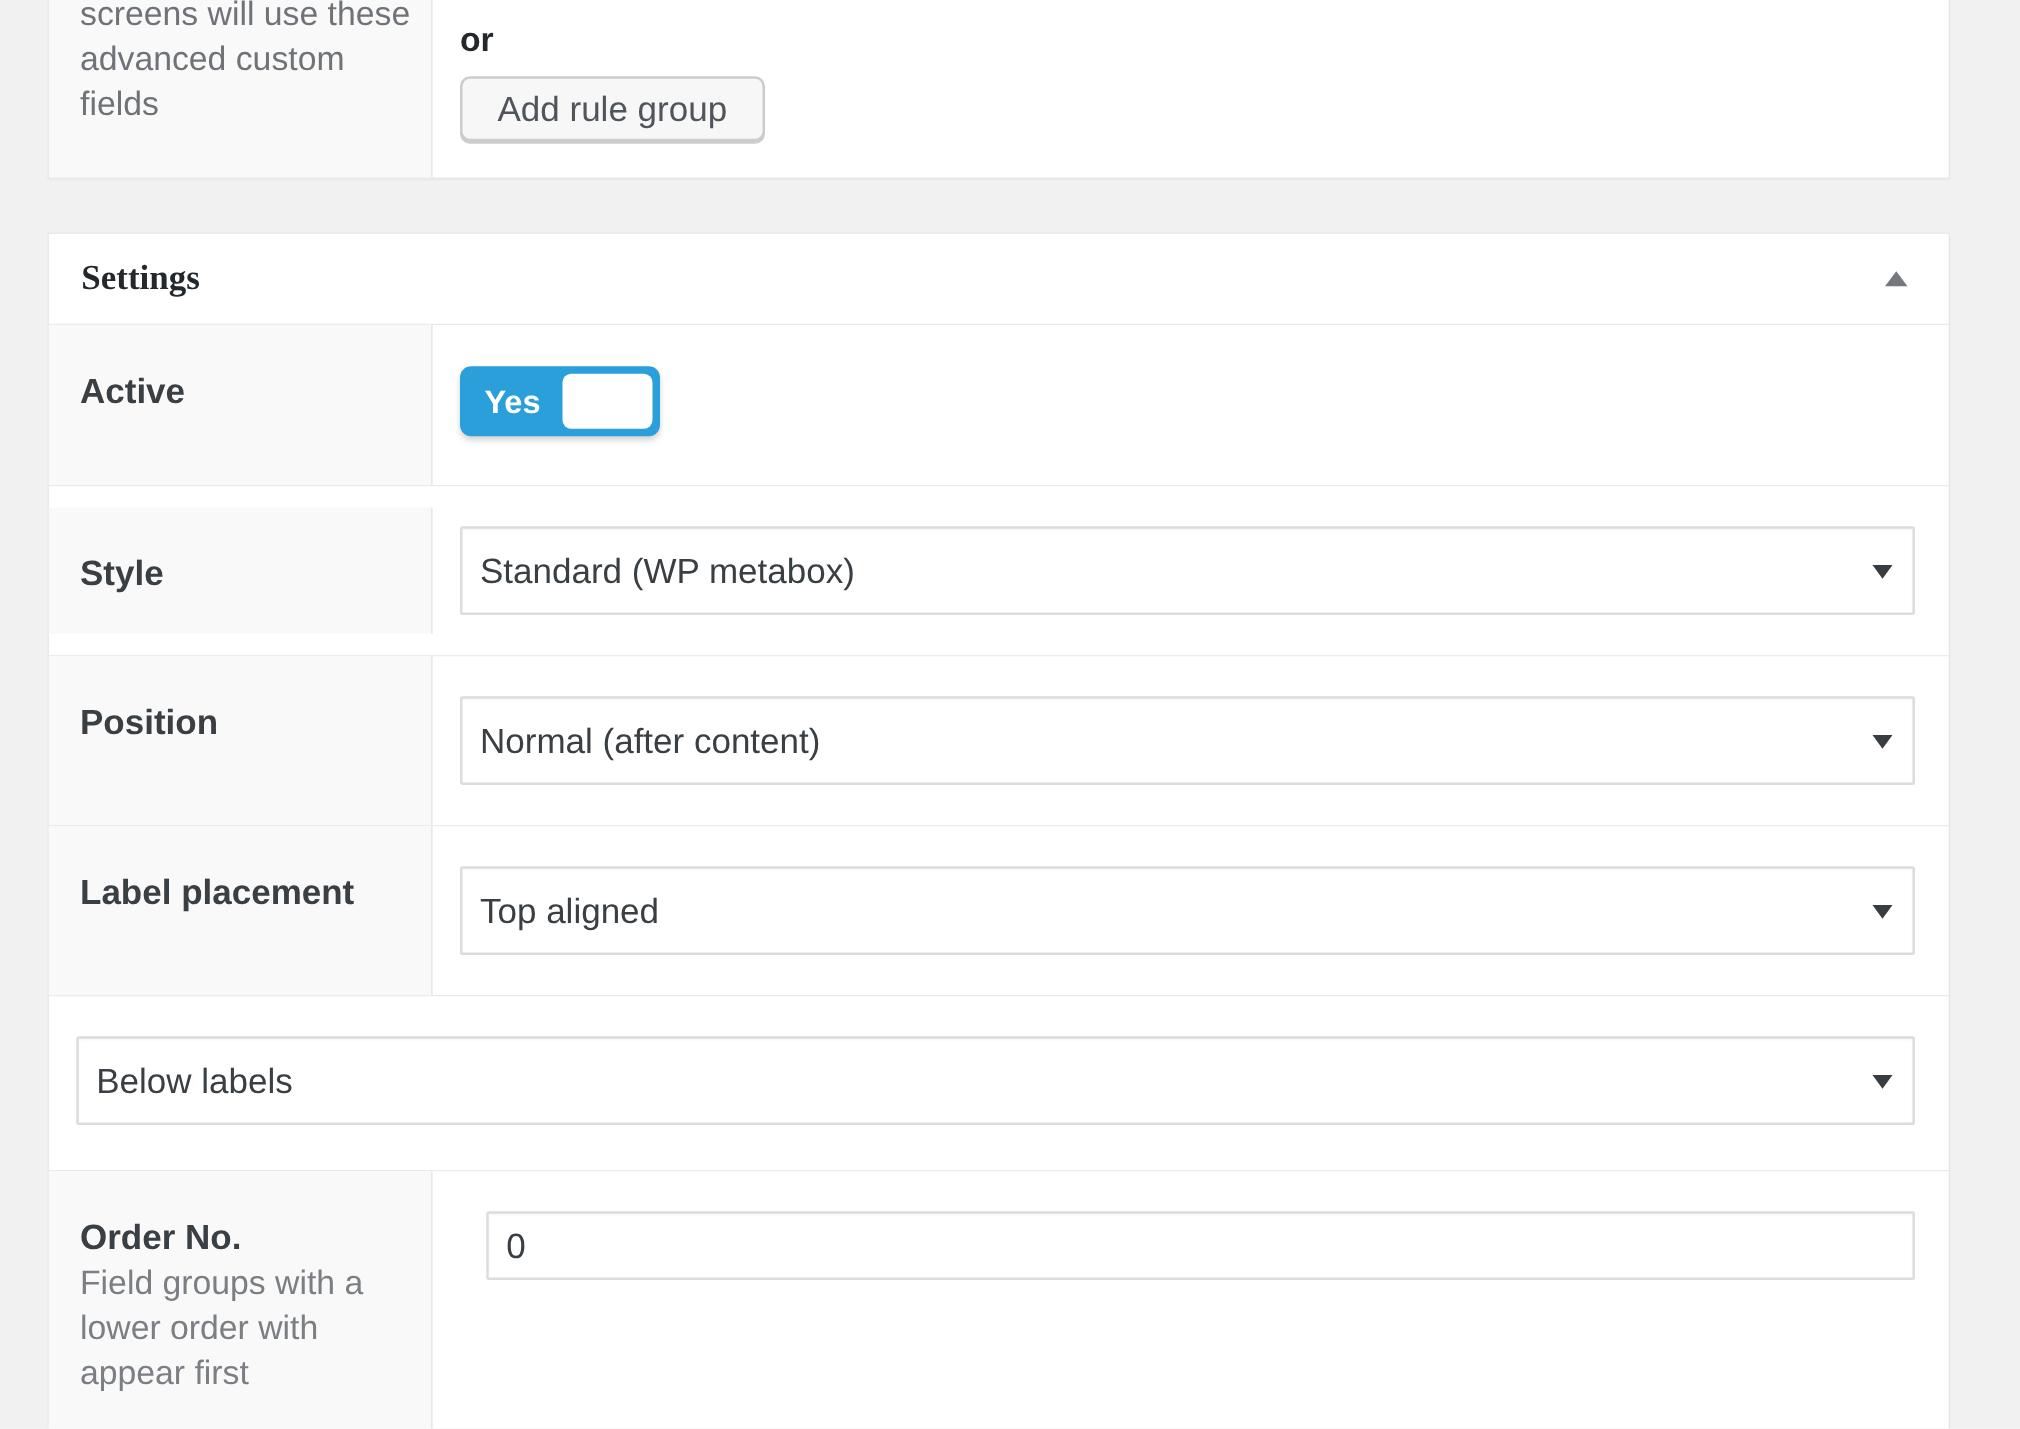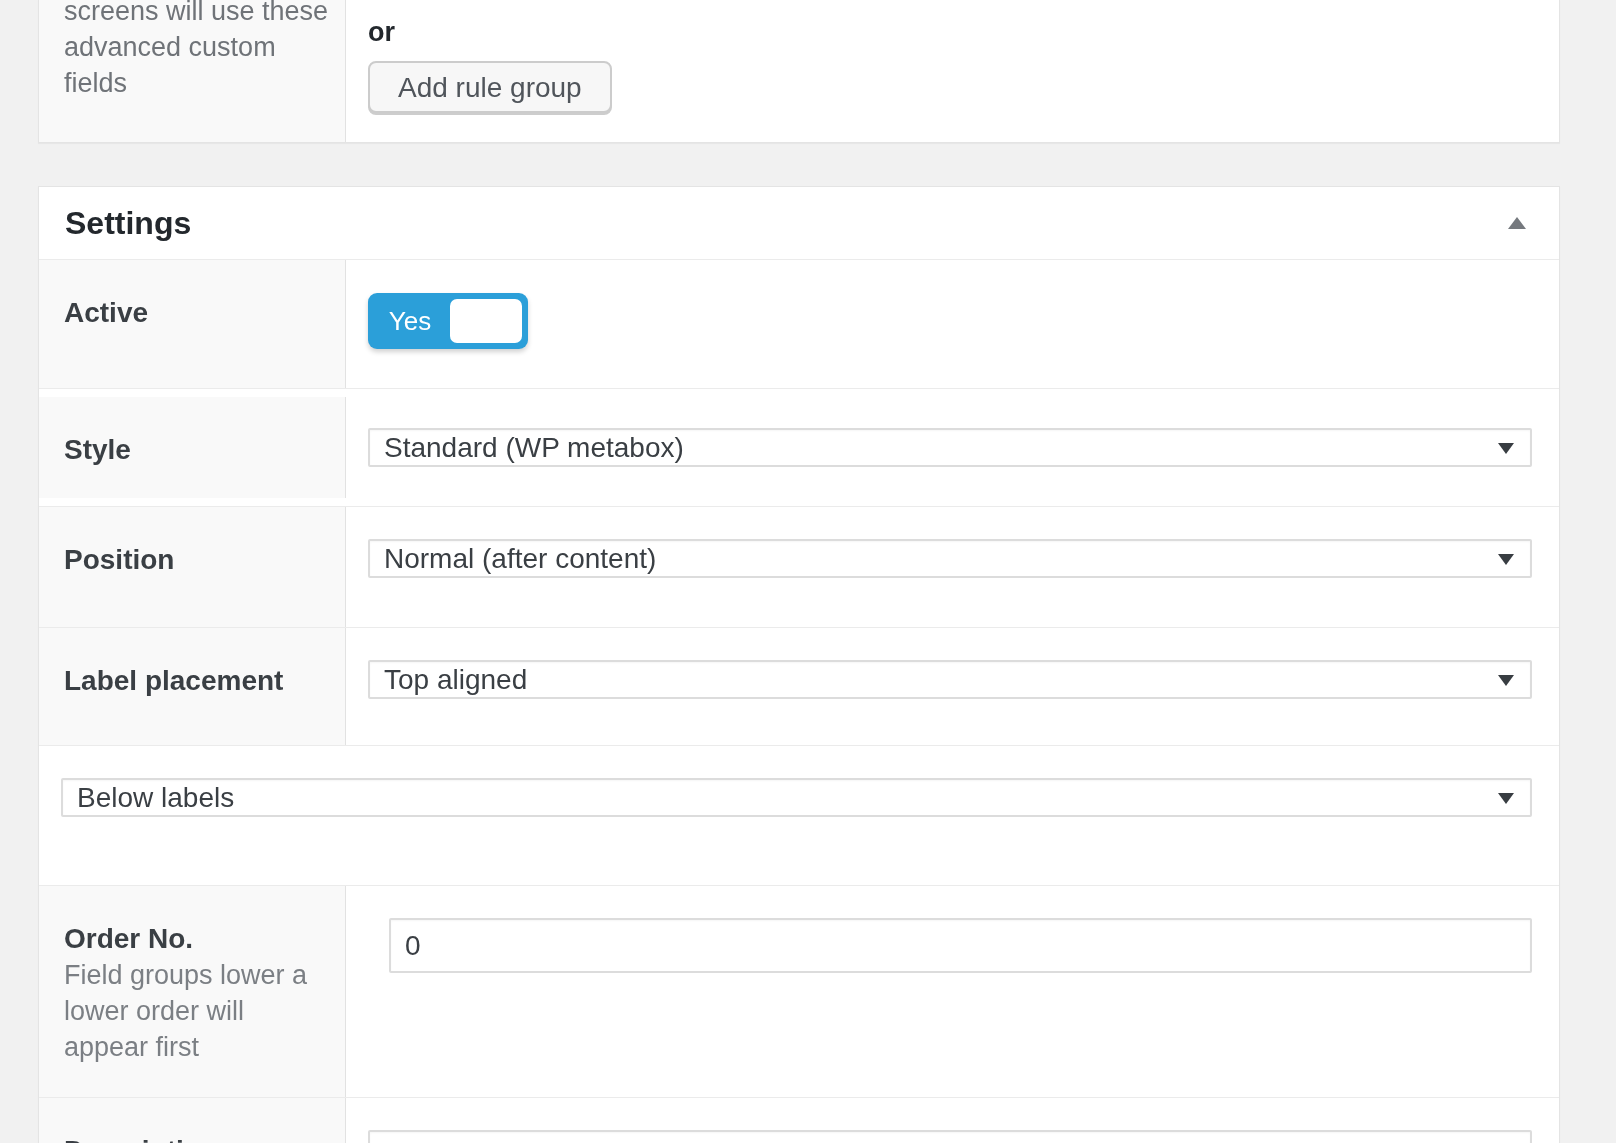--- a/index.html
+++ b/index.html
@@ -80,23 +80,24 @@
   .settings-header {
     height: 73px;
     display: flex;
     align-items: center;
     justify-content: space-between;
     padding: 0 30px 0 26px;
     border-bottom: 1px solid #ebebeb;
     box-sizing: border-box;
   }
   .settings-title {
-    font-size: 32px;
+    font-size: 28px;
     font-weight: 700;
     color: #23282d;
+    font-family: Liberation Serif, serif;
   }
   .collapse-handle {
     width: 24px;
     height: 24px;
     display: flex;
     align-items: center;
     justify-content: center;
     cursor: pointer;
   }
   .tri-up {
@@ -150,31 +151,32 @@
     cursor: pointer;
   }
   .acf-toggle .on-label {
     position: absolute;
     left: 0; top: 0;
     width: 84px; height: 56px;
     line-height: 56px;
     text-align: center;
     color: #ffffff;
     font-size: 26px;
+    font-weight: bold;
   }
   .acf-toggle .knob {
     position: absolute;
     right: 6px; top: 6px;
     width: 72px; height: 44px;
     background: #ffffff;
     border-radius: 7px;
   }
   .fake-select {
     position: relative;
-    height: 39px;
+    height: 71px;
     background: #ffffff;
     border: 2px solid #dcdcdc;
     border-radius: 2px;
     box-sizing: border-box;
     display: flex;
     align-items: center;
     padding: 0 48px 0 14px;
     font-size: 28px;
     color: #3a3f44;
     cursor: pointer;
@@ -285,21 +287,21 @@
           <div class="fake-select">
             <span>Below labels</span>
             <span class="caret"></span>
           </div>
         </div>
       </div>
 
       <div class="s-row row-order">
         <div class="label-col">
           <div class="field-label">Order No.</div>
-          <div class="field-desc">Field groups lower a lower order will appear first</div>
+          <div class="field-desc">Field groups with a lower order with appear first</div>
         </div>
         <div class="field-col">
           <input class="text-input" type="text" value="0" style="">
         </div>
       </div>
 
       <div class="s-row row-descr">
         <div class="label-col">
           <div class="field-label">Description</div>
         </div>

